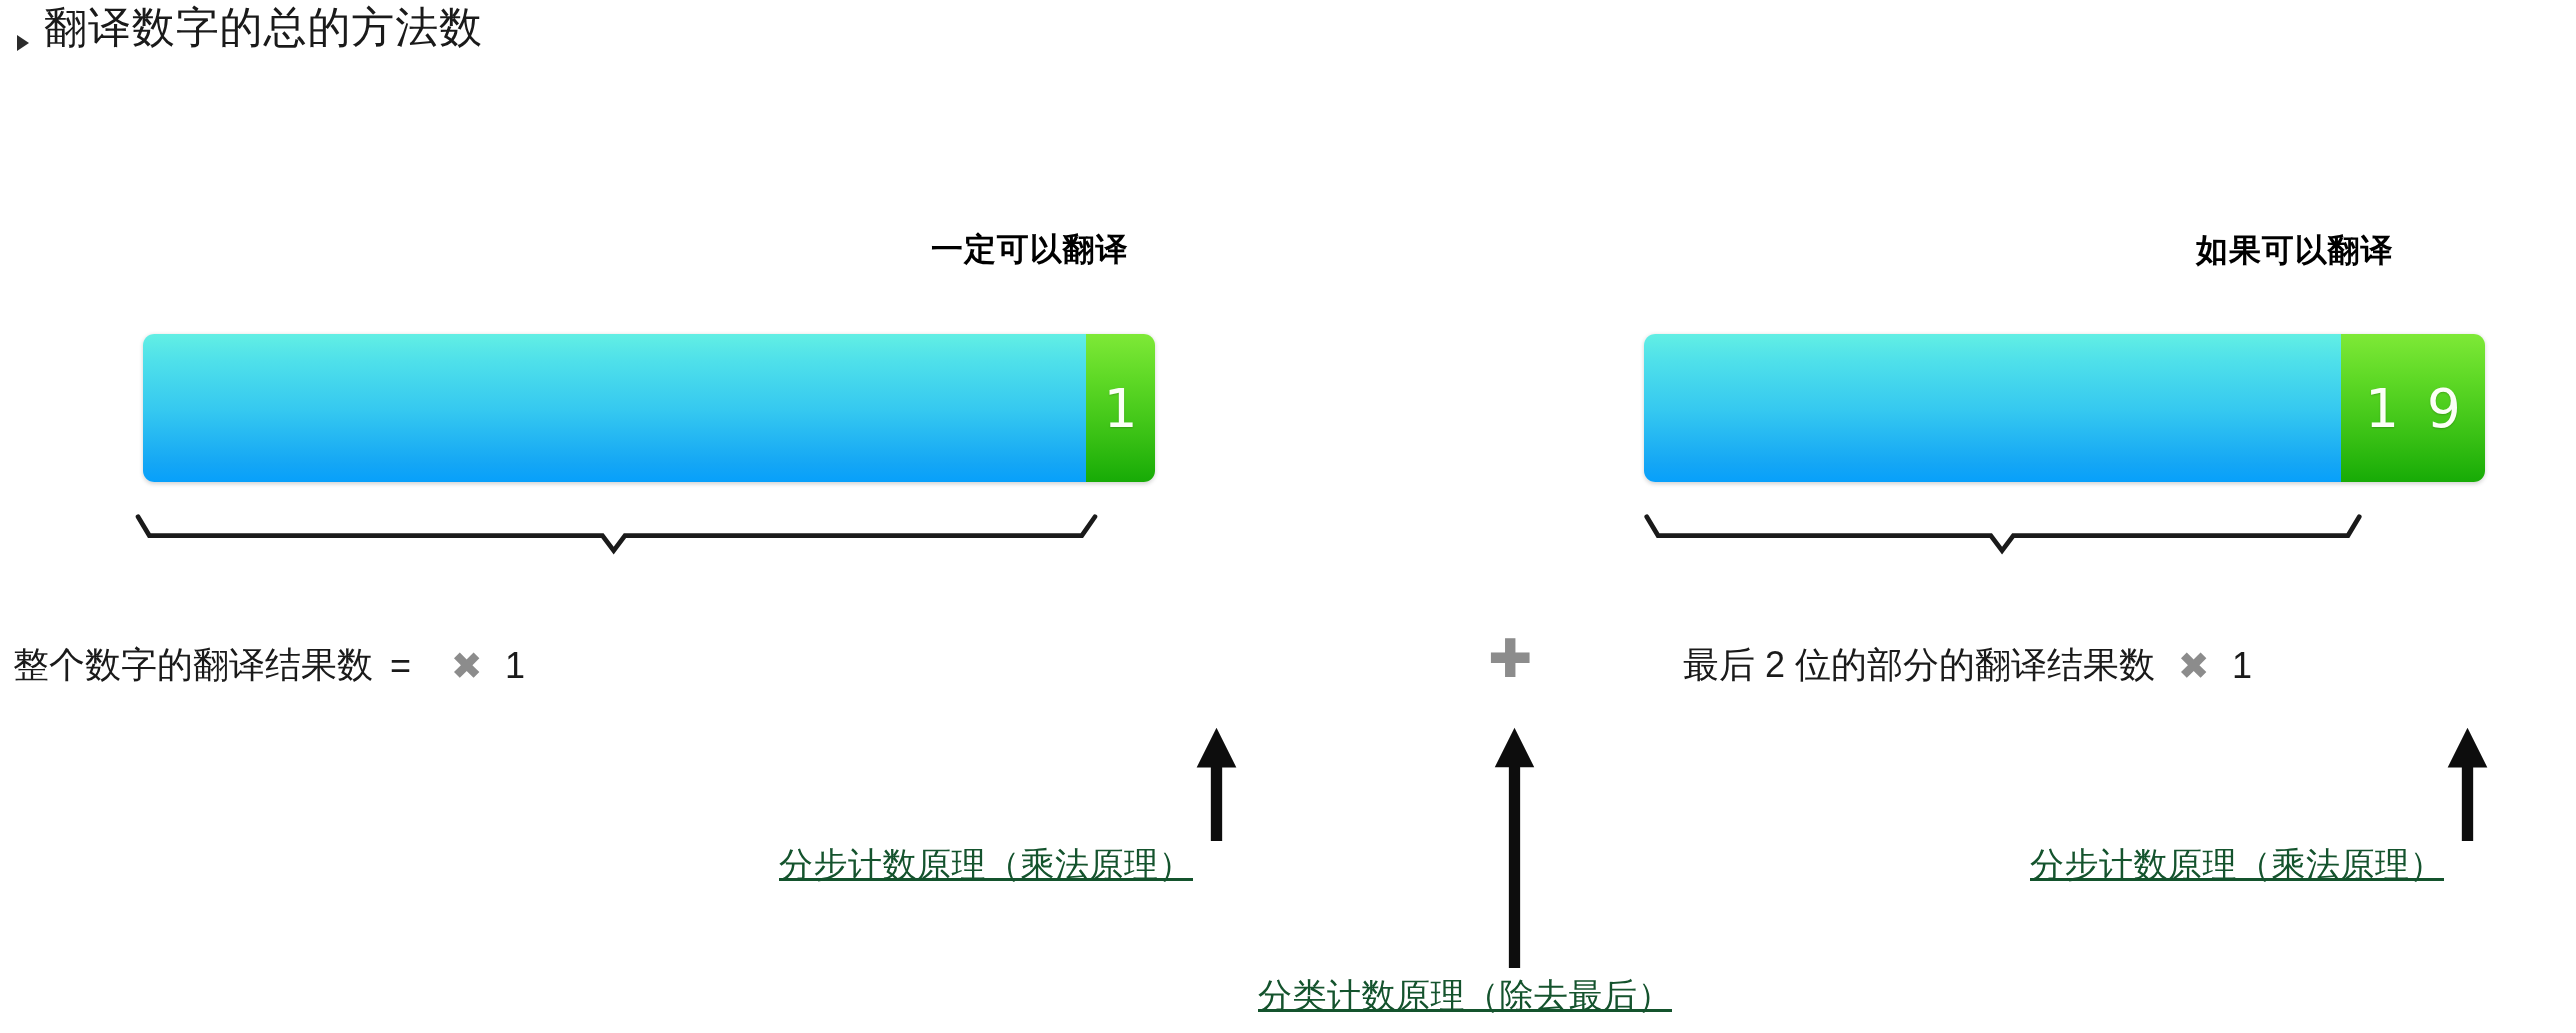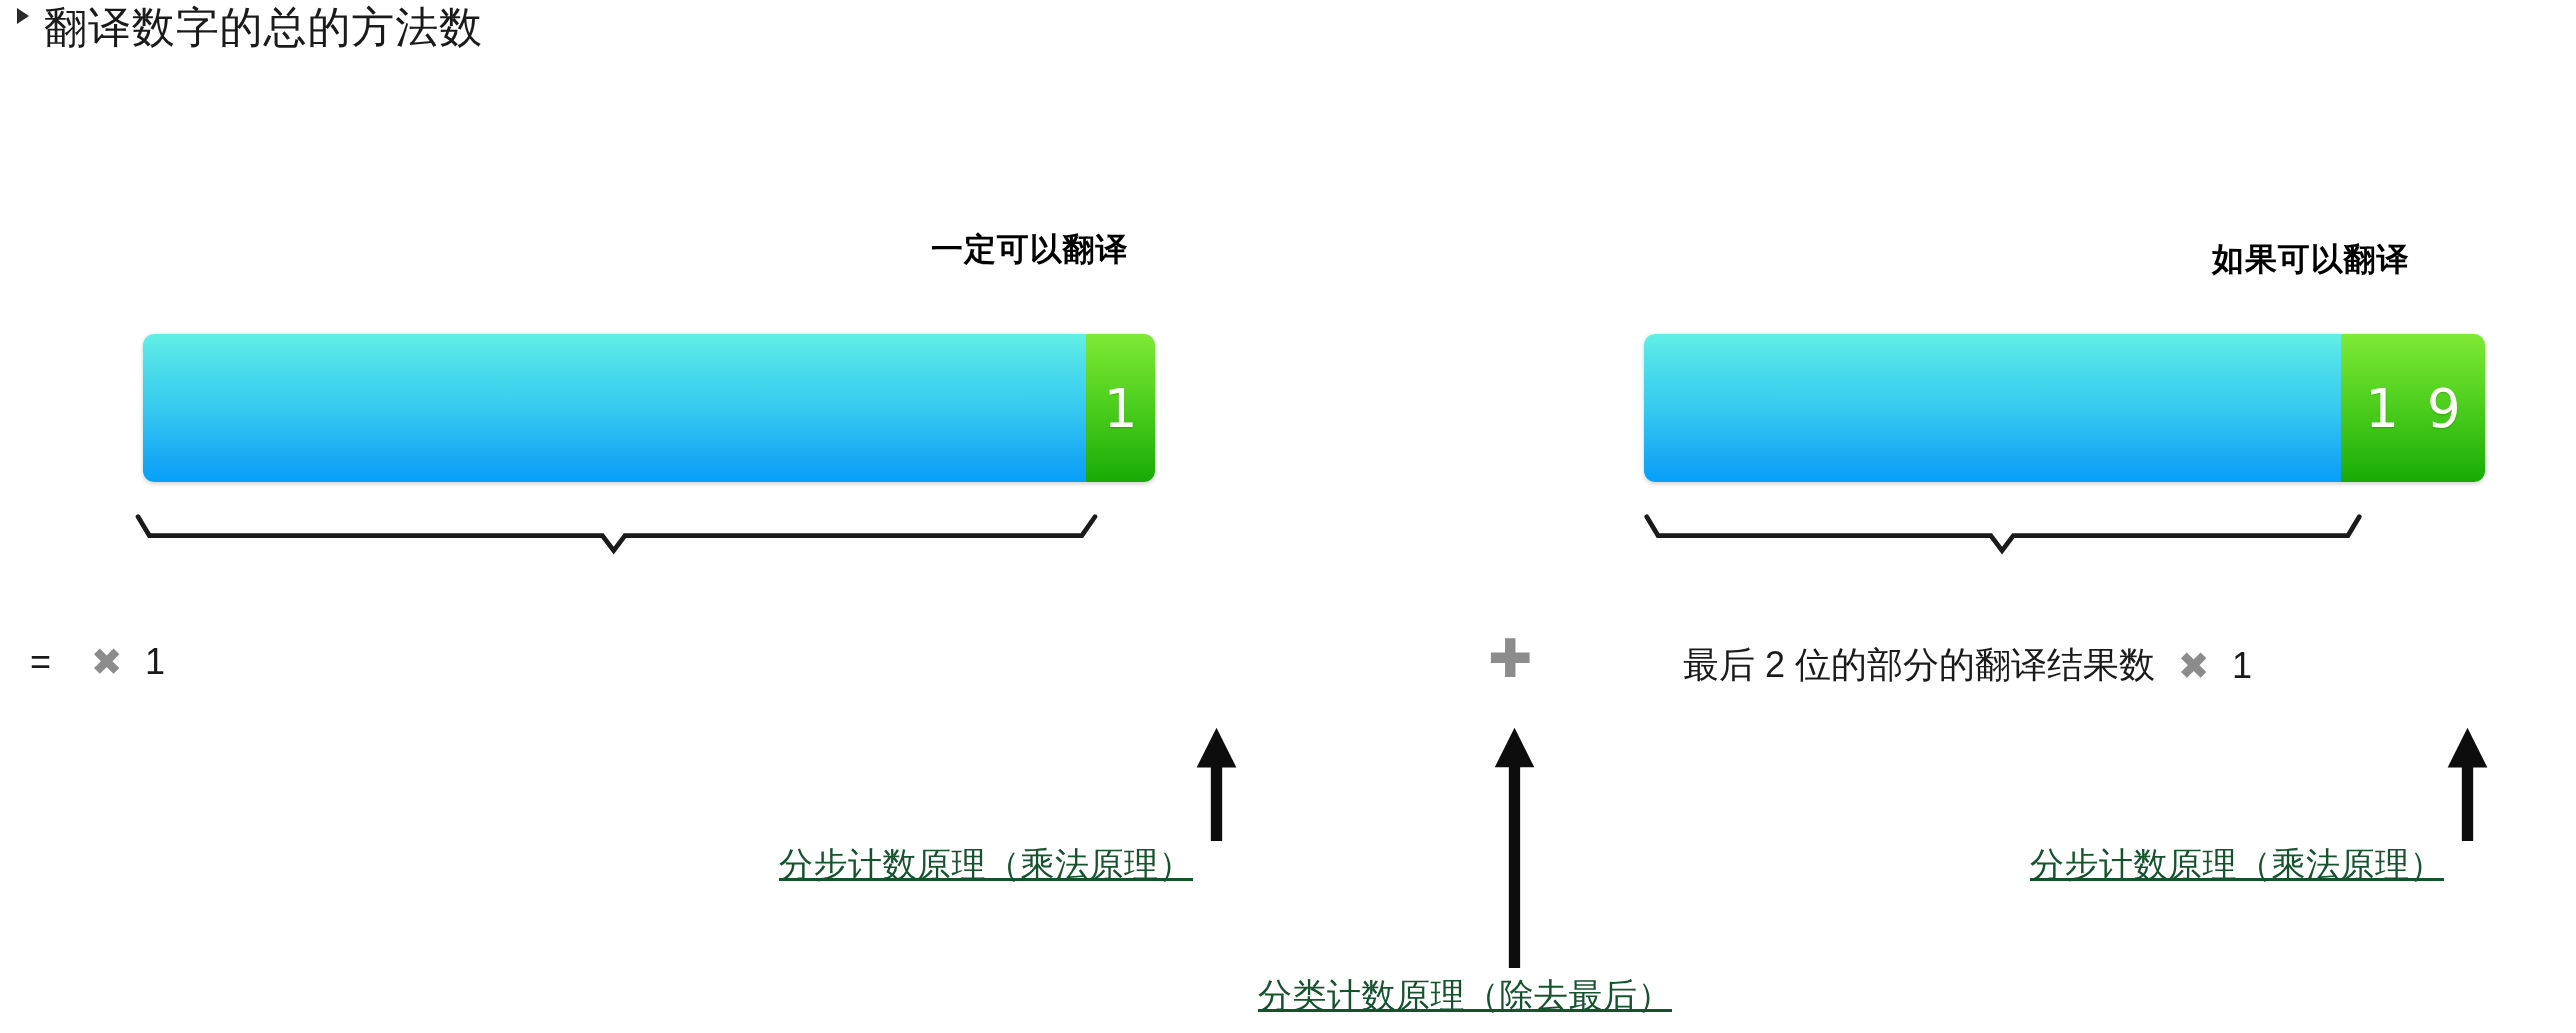--- a/index.html
+++ b/index.html
@@ -18,21 +18,21 @@
     background: #ffffff;
     overflow: hidden;
   }
 
   
   .title-row {
     position: absolute;
     left: 17px;
     top: 3.8px;
     display: flex;
-    align-items: flex-start;
+    align-items: flex-end;
     gap: 15px;
   }
   .title-bullet {
     width: 0;
     height: 0;
     border-left: 12.2px solid #2b2b2b;
     border-top: 8.5px solid transparent;
     border-bottom: 8.5px solid transparent;
     margin-top: 3.8px;
   }
@@ -47,21 +47,21 @@
   
   .bar-caption {
     position: absolute;
     font-size: 32px;
     font-weight: bold;
     color: #000000;
     white-space: nowrap;
     letter-spacing: 0.9px;
   }
   #caption-left  { left: 931px;  top: 188px; margin-top: 40px; }
-  #caption-right { left: 2196px; top: 238px; margin-left: 16px; }
+  #caption-right { left: 2196px; top: 229px; }
 
   
   .bar {
     position: absolute;
     height: 148px;
     display: flex;
     align-items: stretch;
     border-radius: 11.3px;
     overflow: hidden;
     box-shadow: 0 1.9px 4.7px rgba(0,0,0,0.18);
@@ -178,20 +178,21 @@
 
   <svg class="brace" id="brace-left" width="969" height="47" viewBox="0 0 1030 50">
     <path d="M 6 4 L 18 24 L 500 24 L 512 40 L 524 24 L 1010 24 L 1024 4" fill="none" stroke="#1a1a1a" stroke-width="5" stroke-linejoin="miter" stroke-linecap="round"></path>
   </svg>
 
   <svg class="brace" id="brace-right" width="724" height="47" viewBox="0 0 770 50">
     <path d="M 6 4 L 18 24 L 372 24 L 384 40 L 396 24 L 752 24 L 764 4" fill="none" stroke="#1a1a1a" stroke-width="5" stroke-linejoin="miter" stroke-linecap="round"></path>
   </svg>
 
   <div class="formula" id="formula-left">
+    <span>整个数字的翻译结果数</span>
     <span class="gap"></span>
     <span>=</span>
     <span class="gap"></span>
     <span class="gap"></span>
     <span class="op-times">✖</span>
     <span class="gap"></span>
     <span>1</span>
   </div>
 
   <div class="op-plus">✚</div>

